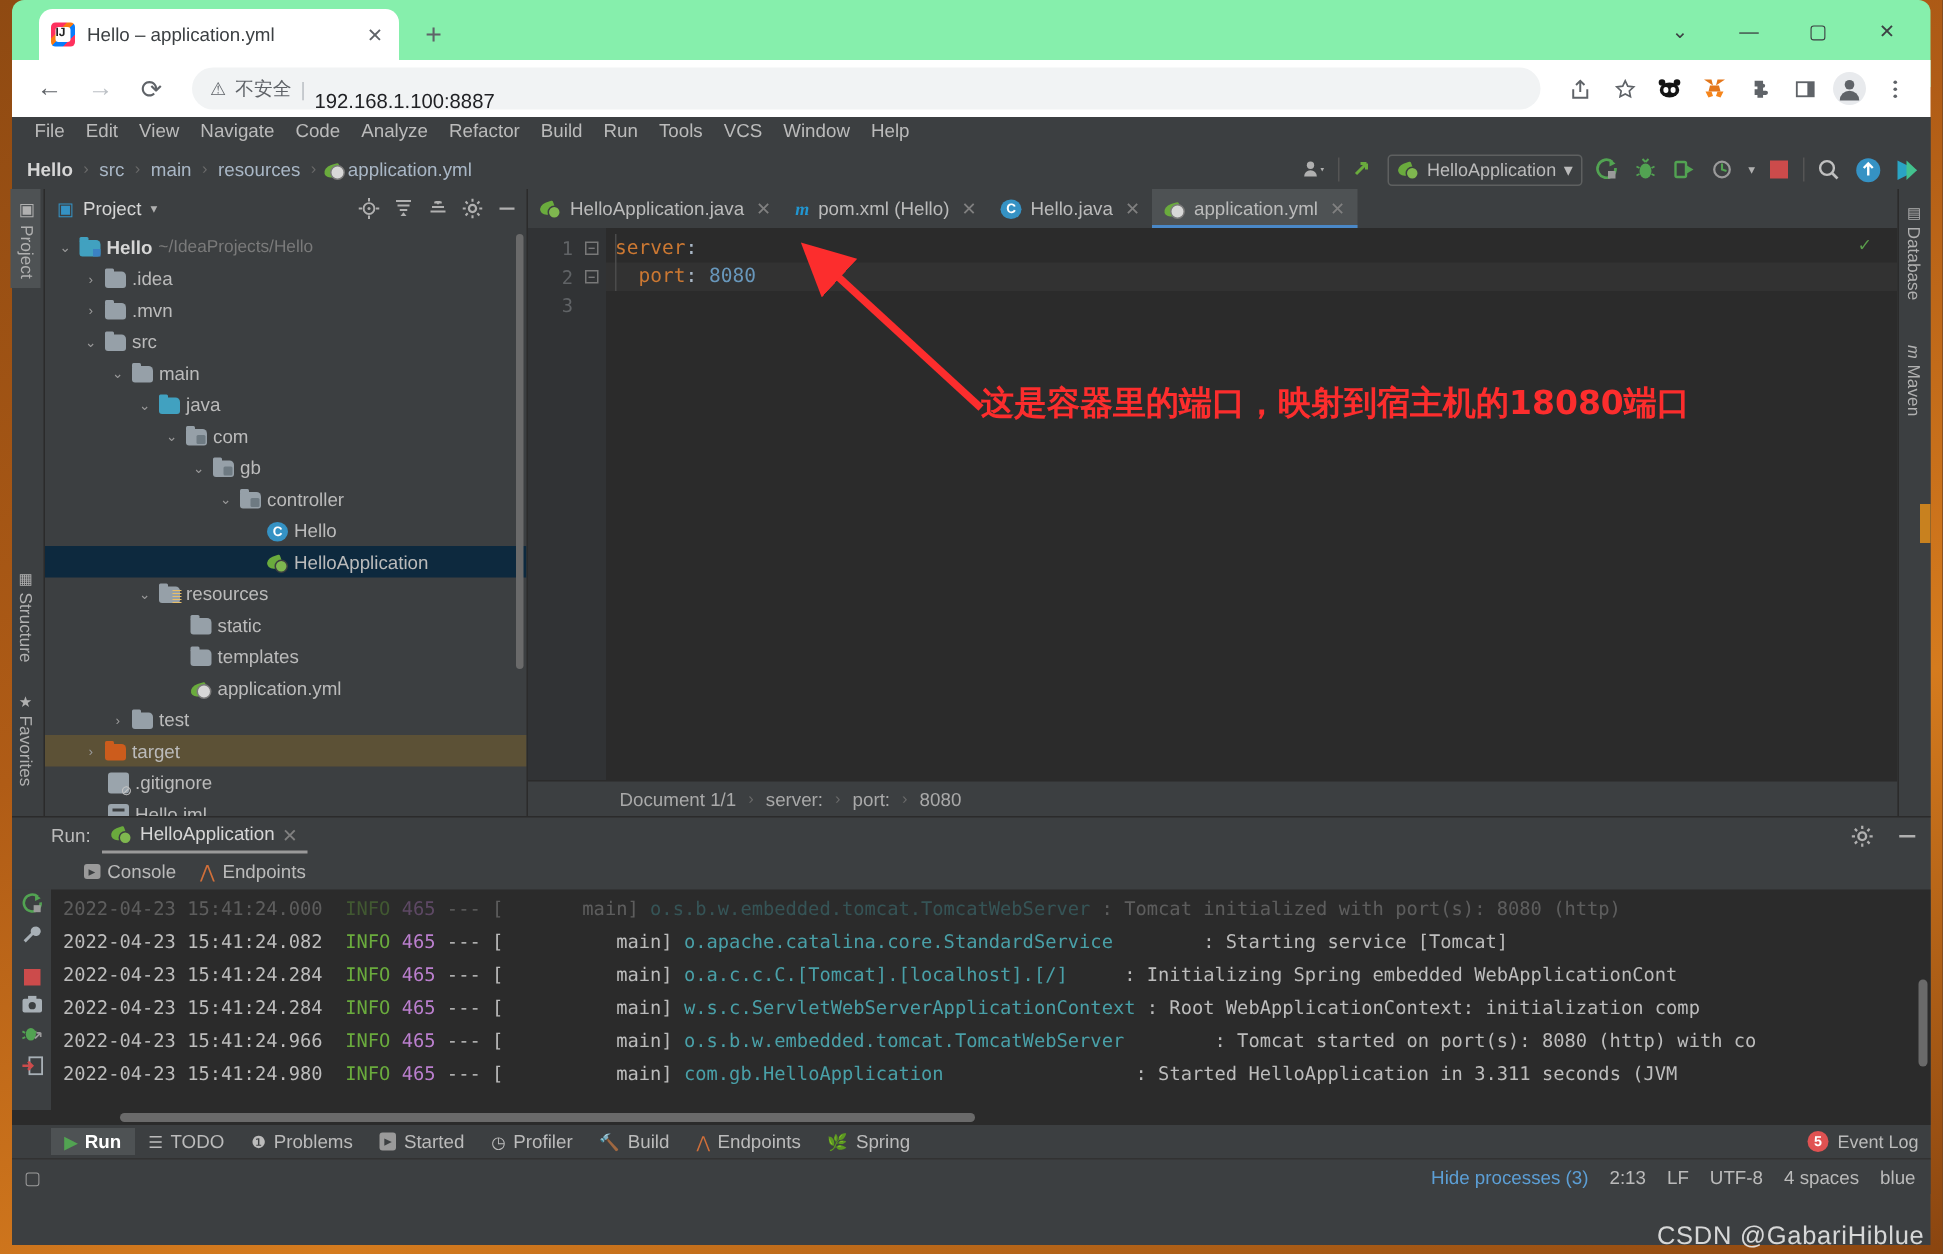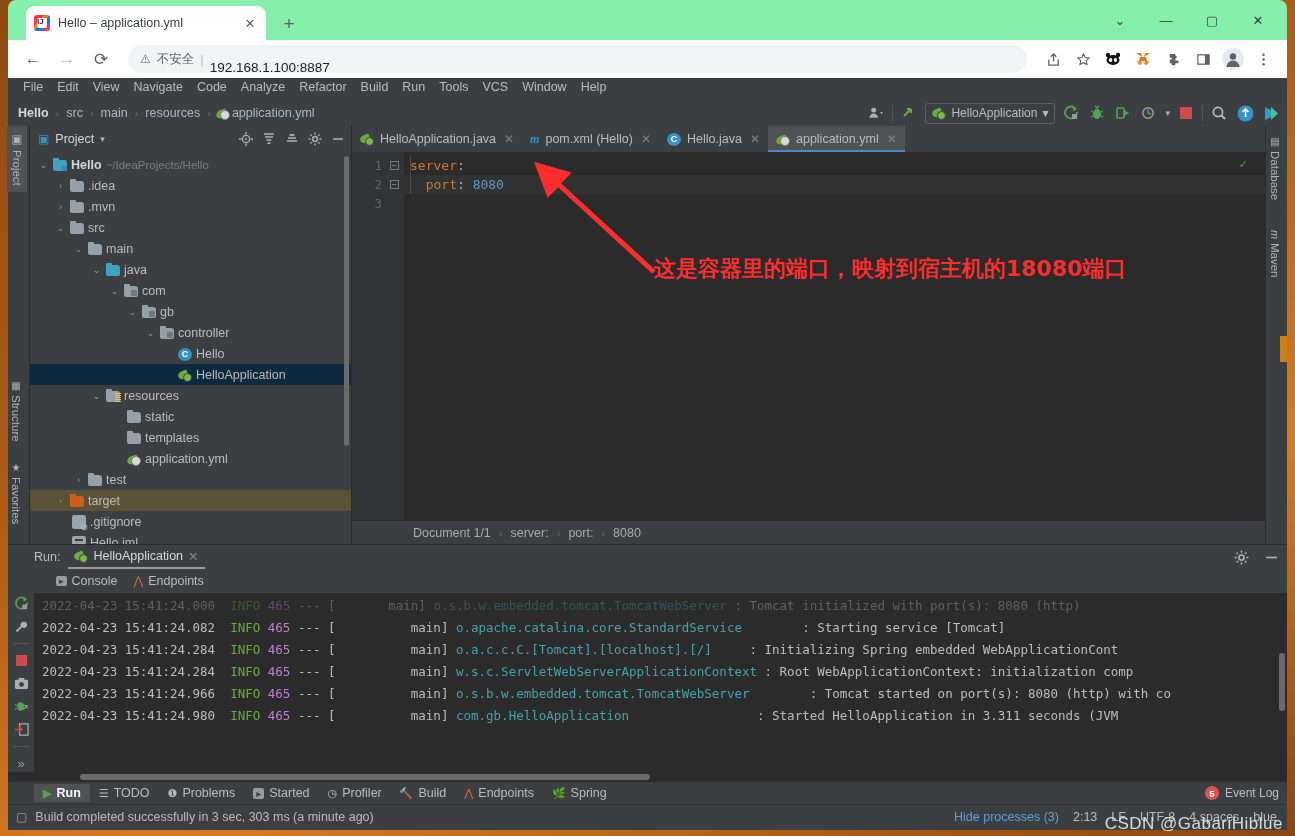--- a/index.html
+++ b/index.html
@@ -253,21 +253,21 @@
   .arrow-svg { position: absolute; left: 0; top: 0; pointer-events: none; }
 
   .doc-crumb {
     height: 24px; background: #3c3f41; display: flex; align-items: center; padding-left: 58px;
     font-size: 12.5px; color: #a9a9a9; gap: 0px; border-top: 1px solid #2b2b2b;
   }
   .doc-crumb .c { padding: 0 3px; cursor: pointer; }
   .doc-crumb .s { color: #6a6a6a; padding: 0 5px; font-size: 11px; }
 
   
-  .run-window { height: 238px; background: #3c3f41; display: flex; flex-direction: column; border-top:1px solid #2b2b2b;}
+  .run-window { height: 206px; background: #3c3f41; display: flex; flex-direction: column; border-top:1px solid #2b2b2b;}
   .run-header { height: 24px; display: flex; align-items: center; padding-left: 26px; gap: 8px; position: relative; }
   .run-lbl { font-size: 12.5px; color: #bbbbbb; }
   .run-tab {
     display: flex; align-items: center; gap: 5px; font-size: 12.5px; color: #d6d6d6;
     border-bottom: 2px solid #9a9a9a; height: 24px; padding: 0 6px; cursor: pointer;
   }
   .run-hdr-right { position: absolute; right: 6px; display: flex; align-items: center; gap: 10px; }
   .run-sub { height: 24px; display: flex; align-items: center; padding-left: 48px; gap: 16px; }
   .subtab { display: flex; align-items: center; gap: 5px; font-size: 12.5px; color: #bbbbbb; cursor: pointer; }
   .console-row { flex: 1; display: flex; min-height: 0; }
@@ -888,21 +888,20 @@
         <span>Spring</span>
       </span>
       <span class="btb-right">
         <span class="evt-badge">5</span>
         <span>Event Log</span>
       </span>
     </div>
 
     <div class="statusbar">
       <span style="color:#9a9a9a;font-size:12px;">▢</span>
-      <span>Build completed successfully in 3 sec, 303 ms (a minute ago)</span>
       <span class="status-right">
         <span class="link">Hide processes (3)</span>
         <span>2:13</span>
         <span>LF</span>
         <span>UTF-8</span>
         <span>4 spaces</span>
         <span>blue</span>
       </span>
     </div>
   </div>

